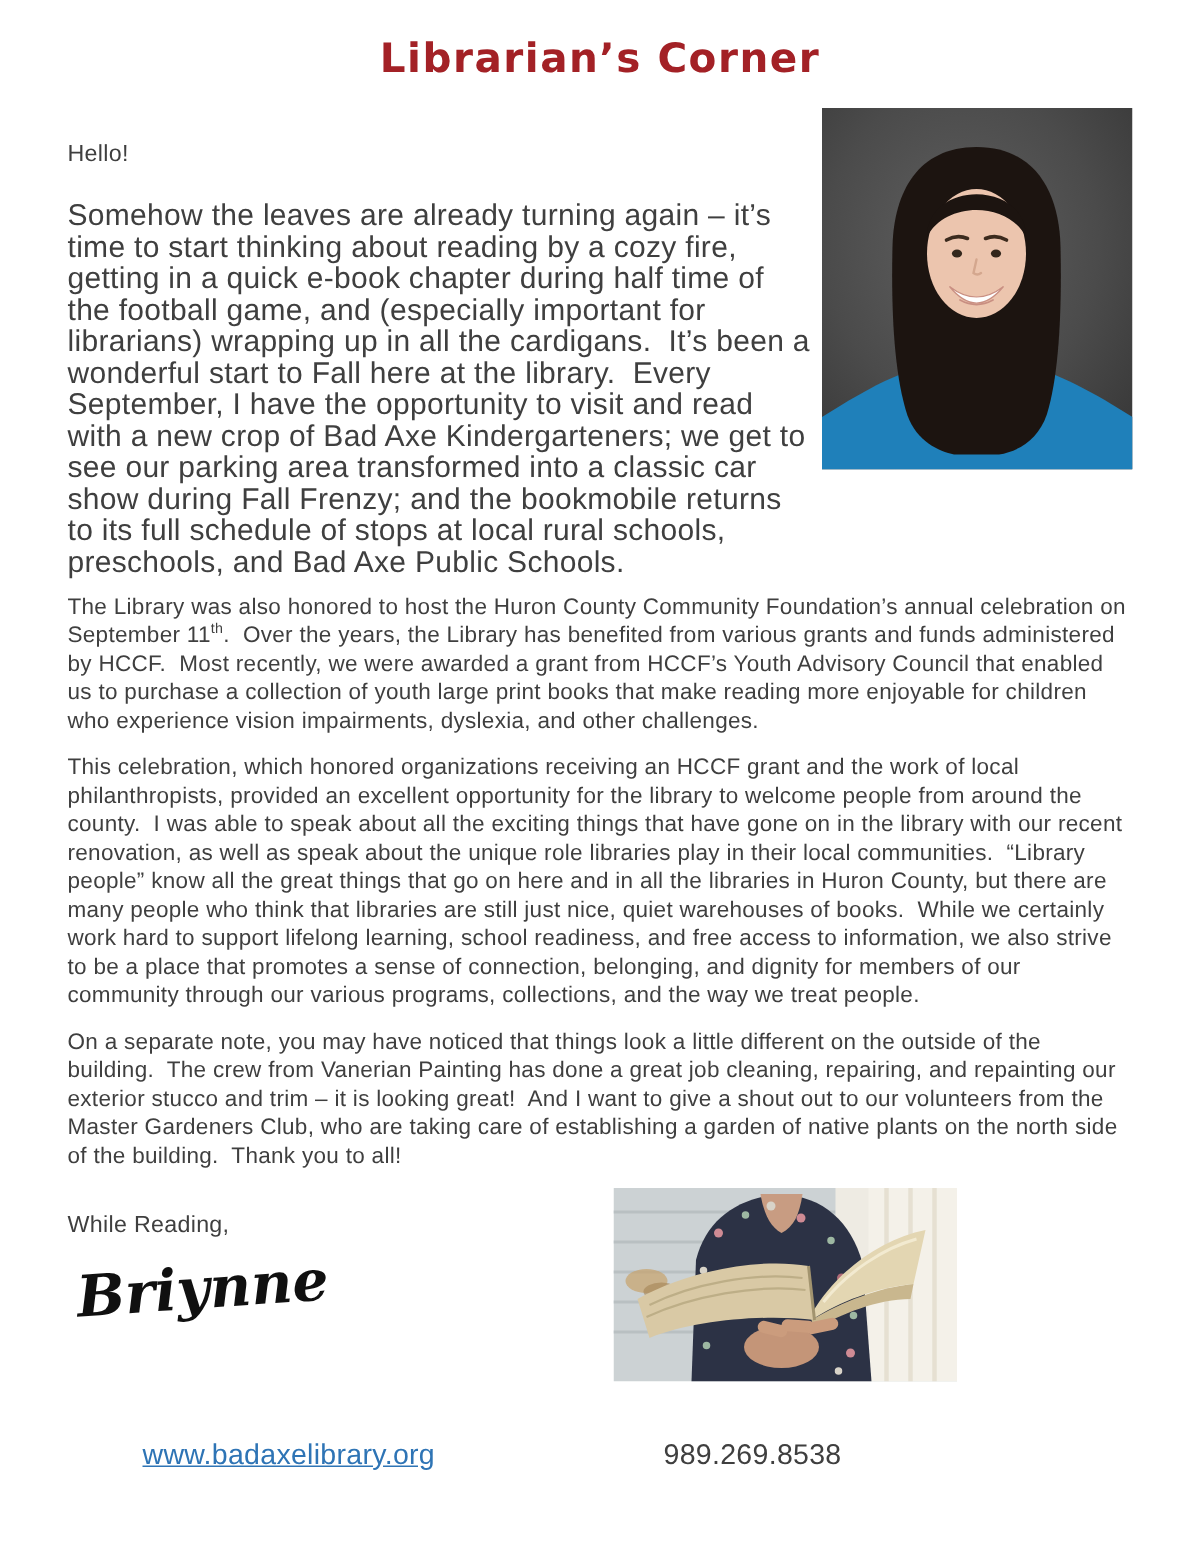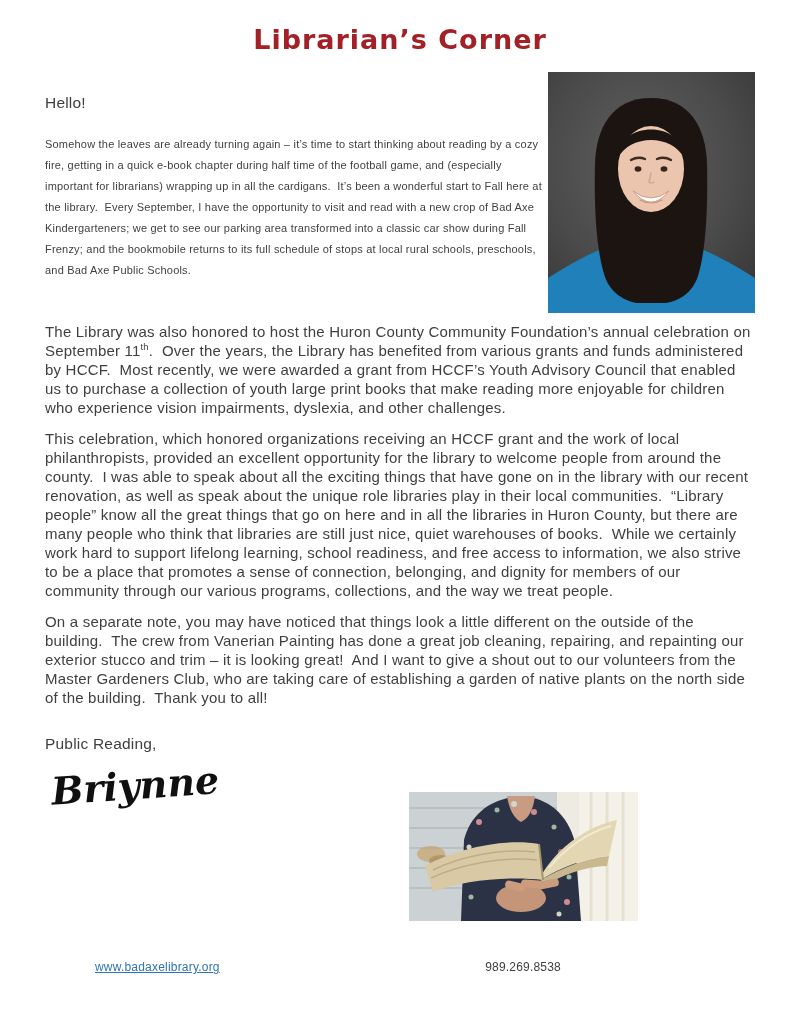--- a/index.html
+++ b/index.html
@@ -13,36 +13,36 @@
     padding-top:24px;text-align:center;
     font-family:"DejaVu Sans", sans-serif;
     font-size:27px;font-weight:700;letter-spacing:1px;
     color:var(--accent-red,#a32126);
   }
   .content{margin:15px 45px;}
   .top-row{display:flex;justify-content:space-between;margin-top:14px;}
   .top-left{width:497px;}
   .greeting{margin:24px 0 0 0;font-size:15.5px;letter-spacing:.2px;}
   .para{white-space:pre-wrap;font-size:15px;line-height:19px;letter-spacing:.2px;margin:12px 0 0 0;}
-  .p1{font-size:11px;line-height:21px;margin-top:22px;}
+  .p1{font-size:20px;line-height:21px;margin-top:22px;}
   .p2{margin-top:9px;}
   sup{font-size:9.5px;line-height:0;}
   .portrait-box{width:207px;height:241px;flex:0 0 auto;margin-top:2px;}
   .closing-block{margin-top:28px;}
   .closing{font-size:15.5px;letter-spacing:.2px;margin:0;}
   .signature{
     margin:10px 0 0 6px;
     font-family:"DejaVu Serif", serif;font-style:italic;font-weight:700;
     font-size:38px;color:#101010;transform:rotate(-4deg);display:inline-block;
   }
   .reading-photo-box{position:absolute;left:409px;top:792px;width:229px;height:129px;}
   .footer{
     position:absolute;left:0;top:960px;width:656px;
     display:flex;justify-content:space-between;box-sizing:border-box;padding:0 95px;
-    font-size:12px;letter-spacing:.2px;
+    font-size:19px;letter-spacing:.2px;
   }
   .footer a{color:var(--link-blue,#2e74b5);text-decoration:underline;}
   svg{display:block;}
 </style>
 </head>
 <body>
 
 <div class="page-title">Librarian’s Corner</div>
 
 <div class="content">
@@ -79,21 +79,21 @@
     </div>
   </div>
 
   <p class="para p2"><span>The Library was also honored to host the Huron County Community Foundation’s annual celebration on September 11</span><sup>th</sup><span>.  Over the years, the Library has benefited from various grants and funds administered by HCCF.  Most recently, we were awarded a grant from HCCF’s Youth Advisory Council that enabled us to purchase a collection of youth large print books that make reading more enjoyable for children who experience vision impairments, dyslexia, and other challenges.</span></p>
 
   <p class="para">This celebration, which honored organizations receiving an HCCF grant and the work of local philanthropists, provided an excellent opportunity for the library to welcome people from around the county.  I was able to speak about all the exciting things that have gone on in the library with our recent renovation, as well as speak about the unique role libraries play in their local communities.  “Library people” know all the great things that go on here and in all the libraries in Huron County, but there are many people who think that libraries are still just nice, quiet warehouses of books.  While we certainly work hard to support lifelong learning, school readiness, and free access to information, we also strive to be a place that promotes a sense of connection, belonging, and dignity for members of our community through our various programs, collections, and the way we treat people.</p>
 
   <p class="para">On a separate note, you may have noticed that things look a little different on the outside of the building.  The crew from Vanerian Painting has done a great job cleaning, repairing, and repainting our exterior stucco and trim – it is looking great!  And I want to give a shout out to our volunteers from the Master Gardeners Club, who are taking care of establishing a garden of native plants on the north side of the building.  Thank you to all!</p>
 
   <div class="closing-block">
-    <p class="closing">Public Reading,</p>
+    <p class="closing">While Reading,</p>
     <div class="signature">Briynne</div>
   </div>
 
 </div>
 
 <div class="reading-photo-box">
   <svg width="229" height="129" viewBox="0 0 229 129">
     <rect x="0" y="0" width="229" height="129" fill="#ccd2d4"></rect>
     <g stroke="#b9c0c2" stroke-width="2">
       <line x1="0" y1="16" x2="148" y2="16"></line>

